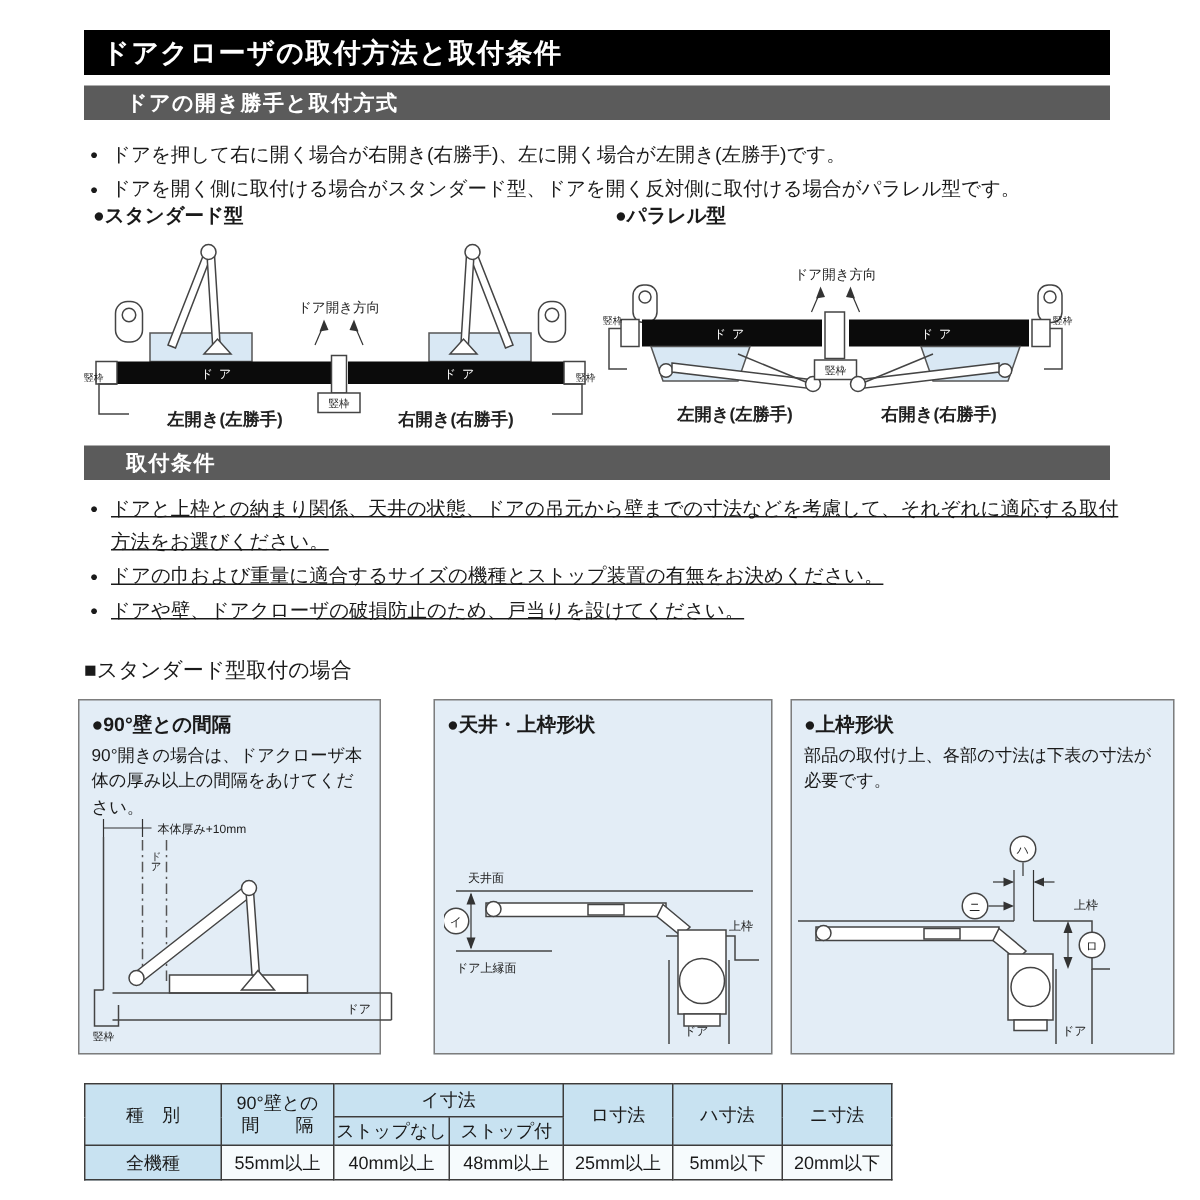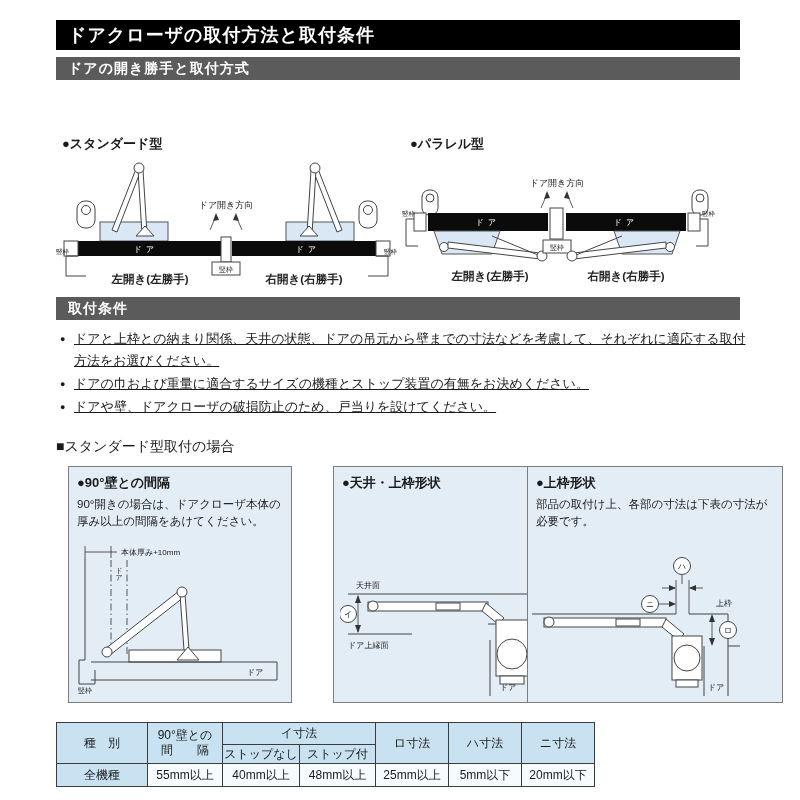--- a/index.html
+++ b/index.html
@@ -1,33 +1,33 @@
 <!DOCTYPE html>
 <html><head>
 <meta charset="utf-8">
 <style>
   html,body{margin:0;padding:0;background:#fff;}
   .page{position:relative;width:800px;height:800px;background:#ffffff;
         font-family:"Liberation Sans",sans-serif;color:#1a1a1a;overflow:hidden;}
   .title-bar{position:absolute;left:56px;top:20px;width:684px;height:30px;background:#000;
         color:#fff;font-size:18px;font-weight:bold;line-height:30px;padding-left:12px;box-sizing:border-box;letter-spacing:1px;}
   .section-bar{position:absolute;left:56px;width:684px;height:23px;background:#5b5b5b;
-        color:#fff;font-size:14px;font-weight:bold;line-height:23px;padding-left:12px;box-sizing:border-box;letter-spacing:1px;}
+        color:#fff;font-size:14px;font-weight:bold;line-height:23px;padding-left:28px;box-sizing:border-box;letter-spacing:1px;}
   .bar1{top:57px;} .bar2{top:297px;}
   .bullets{position:absolute;left:60px;width:688px;font-size:13px;line-height:22px;}
   .b1{top:92px;} .b2{top:328px;text-decoration:underline;}
   .bullet{position:relative;padding-left:14px;margin-bottom:1px;}
   .bullet::before{content:"\25CF";position:absolute;left:0;top:0;font-size:9px;}
   .subhead{position:absolute;top:135px;font-size:13px;font-weight:bold;}
   .subhead.std{left:62px;} .subhead.par{left:410px;text-align:right;}
   .diag{position:absolute;top:156px;}
   .diag.standard{left:56px;} .diag.parallel{left:402px;}
   .install-head{position:absolute;left:56px;top:438px;font-size:14px;font-weight:normal;}
   .info-box{position:absolute;top:466px;height:237px;background:#e3edf6;border:1px solid #7d7d7d;box-sizing:border-box;padding:7px 8px;}
-  .box1{left:68px;width:224px;} .box2{left:289px;width:226px;margin-left:44px;} .box3{left:527px;width:256px;}
+  .box1{left:52px;width:202px;} .box2{left:289px;width:226px;} .box3{left:527px;width:256px;}
   .box-title{font-size:13px;font-weight:bold;margin-bottom:4px;}
   .box-body{font-size:11.5px;line-height:1.5;}
   .box-svg{position:absolute;bottom:6px;}
   .box1 .box-svg{left:8px;} .box2 .box-svg{left:6px;} .box3 .box-svg{left:4px;}
   .spec-table{position:absolute;left:56px;top:722px;border-collapse:collapse;table-layout:fixed;}
   .spec-table td{border:1px solid #3c3c3c;text-align:center;font-size:12px;padding:0;vertical-align:middle;}
   .spec-table .hd{background:#c8e2f1;}
   .spec-table .val{background:#f6fbfd;}
   .spec-table .two-line div{line-height:15px;}
   svg text{font-family:"Liberation Sans",sans-serif;fill:#222;}
@@ -44,20 +44,24 @@
 </style>
 </head>
 <body>
 
 <div class="page">
 
   <div class="title-bar">ドアクローザの取付方法と取付条件</div>
 
   <div class="section-bar bar1">ドアの開き勝手と取付方式</div>
 
+  <div class="bullets b1">
+    <div class="bullet">ドアを押して右に開く場合が右開き(右勝手)、左に開く場合が左開き(左勝手)です。</div>
+    <div class="bullet">ドアを開く側に取付ける場合がスタンダード型、ドアを開く反対側に取付ける場合がパラレル型です。</div>
+  </div>
 
   <div class="subhead std">●スタンダード型</div>
   <div class="subhead par">●パラレル型</div>
 
   <svg class="diag standard" width="342" height="132" viewBox="0 0 342 132">
     <g>
       <text class="t9" x="170" y="52" text-anchor="middle">ドア開き方向</text>
       <line class="dim" x1="160" y1="60" x2="154" y2="74"></line>
         <polygon class="arr" points="160,57 157,65 163,64"></polygon>
       <line class="dim" x1="180" y1="60" x2="186" y2="74"></line>

